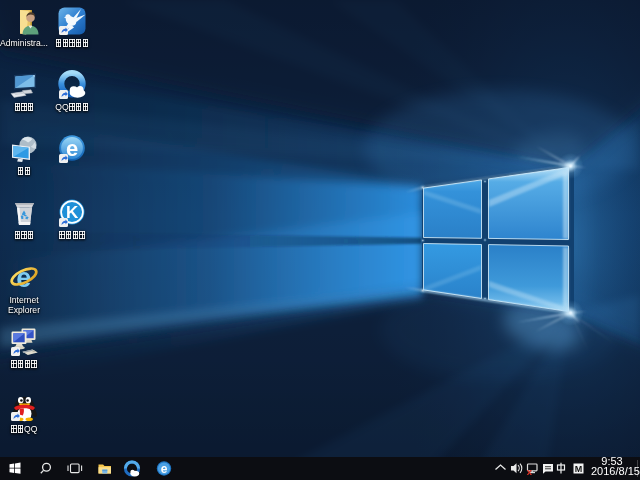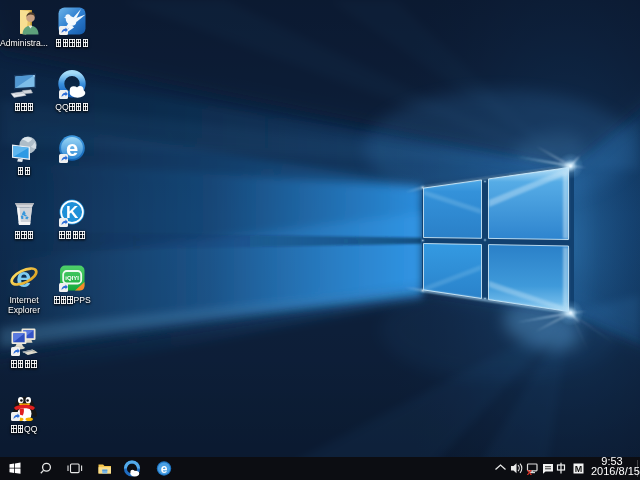--- a/index.html
+++ b/index.html
@@ -318,39 +318,20 @@
 <text x="14.8" y="24" font-family="Liberation Sans,sans-serif" font-size="27" font-weight="bold" fill="#7ecbf2" text-anchor="middle">e</text>
 <g transform="rotate(-26 15 13.5)">
           <ellipse cx="15" cy="13.5" rx="13.4" ry="6" fill="none" stroke="url(#ieg)" stroke-width="2.7"></ellipse>
         </g>
 </svg>
       <div class="lbl">
         <div>Internet</div>
         <div>Explorer</div>
       </div>
     </div>
-<div class="ico" style="left:36px;top:263px">
-      <svg width="30" height="30" viewBox="0 0 30 30">
-<defs>
-          <linearGradient id="iqg" x1="0" y1="0" x2="0" y2="1">
-<stop offset="0" stop-color="#4fd06a"></stop>
-            <stop offset="1" stop-color="#14a83a"></stop>
-          </linearGradient>
-        </defs>
-<rect x="3" y="2.5" width="24.5" height="25" rx="5" fill="url(#iqg)"></rect>
-<path d="M27.5,19 l0,4 a5,5 0 0 1 -5,4.5 l-4.5,0 Z" fill="#f5882a"></path>
-<rect x="6.2" y="8" width="18" height="12.5" rx="3.5" fill="none" stroke="#eefaf0" stroke-width="1.8"></rect>
-<text x="15.2" y="16.8" font-family="Liberation Sans,sans-serif" font-size="6" font-weight="bold" fill="#ffffff" text-anchor="middle">iQIYI</text>
-<rect x="2" y="20" width="9" height="9" rx="1.5" fill="#f0f0f0"></rect>
-<path d="M4.5,27 c0,-2.6 1.6,-4.2 4,-4.2 l0,-1.3 2.4,2.4 -2.4,2.4 0,-1.4 c-1.7,0 -3,0.6 -4,2.1 Z" fill="#2f6fd8"></path>
-</svg>
-      <div class="lbl">
-        <div><i class="c"></i><i class="c"></i><i class="c"></i>PPS</div>
-      </div>
-    </div>
 <div class="ico" style="left:-12px;top:327px">
       <svg width="30" height="30" viewBox="0 0 30 30">
 <rect x="12.5" y="1.5" width="14" height="11.5" rx="1.2" fill="#eae6d8"></rect>
 <rect x="14.3" y="3.2" width="10.4" height="8" fill="#3353c6"></rect>
 <path d="M14.3,3.2 l10.4,0 -10.4,8 Z" fill="#5a7ae0"></path>
 <polygon points="17,13 22.5,13 23.5,15.8 16,15.8" fill="#d9d4c4"></polygon>
 <rect x="2.5" y="4.5" width="15" height="12.5" rx="1.2" fill="#f0ecdf"></rect>
 <rect x="4.3" y="6.3" width="11.4" height="9" fill="#2e50c0"></rect>
 <path d="M4.3,6.3 l11.4,0 -11.4,9 Z" fill="#5a7ae0"></path>
 <polygon points="7.5,17 13,17 14.5,20.4 6,20.4" fill="#e2ded0"></polygon>

